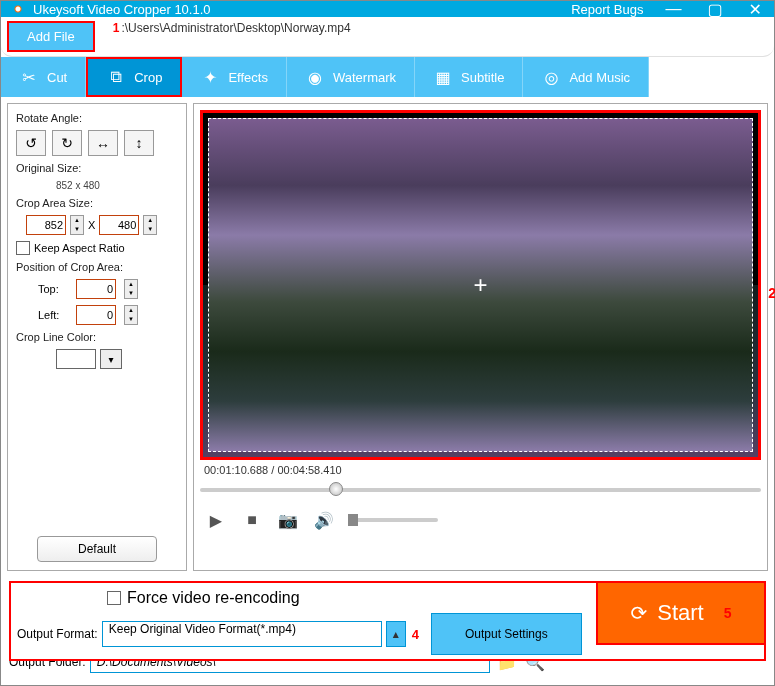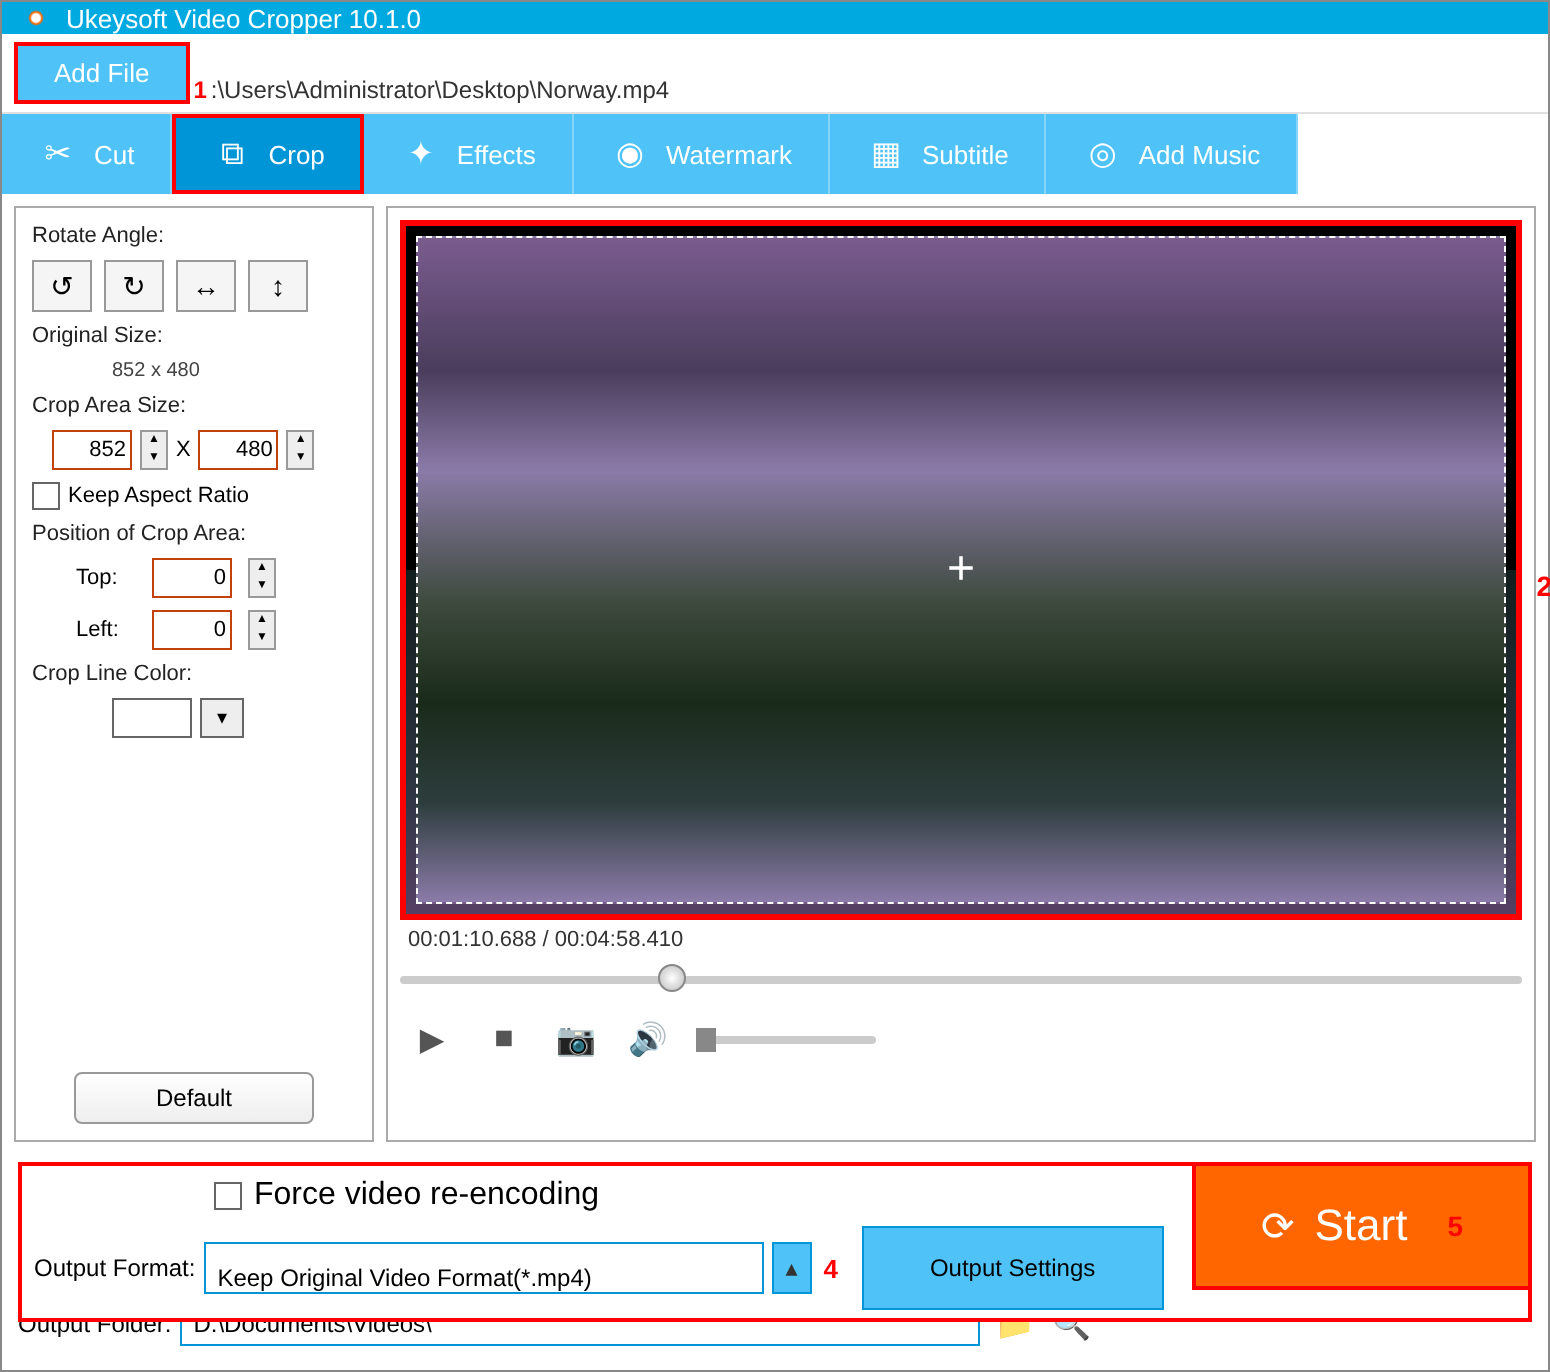--- a/index.html
+++ b/index.html
@@ -3,21 +3,21 @@
 <meta charset="utf-8">
 <style>
 * { box-sizing: border-box; margin: 0; padding: 0; font-family: Arial, sans-serif; }
 body { background: #f0f0f0; width: 775px; height: 686px; overflow: hidden; }
 .window { width: 775px; height: 686px; background: #fff; border: 1px solid #888; }
 .titlebar { height: 16px; background: #00a9e0; display: flex; align-items: center; padding: 0 8px; color: #fff; font-size: 13px; }
 .titlebar .title { flex: 1; display: flex; align-items: center; gap: 6px; }
 .titlebar .logo { width: 18px; height: 18px; background: radial-gradient(circle, #fff 2px, #ff6600 3px, transparent 4px); border-radius: 3px; position: relative; }
 .titlebar .right { display: flex; gap: 18px; align-items: center; }
 .titlebar .winbtn { font-size: 16px; cursor: pointer; padding: 0 4px; }
-.toolbar-row { height: 40px; display: flex; align-items: flex-end; gap: 2px; padding: 4px 6px; border-bottom: 1px solid #e0e0e0; }
+.toolbar-row { height: 40px; display: flex; align-items: flex-start; gap: 18px; padding: 4px 6px; border-bottom: 1px solid #e0e0e0; border-radius: 11px; }
 .add-file { background: #4fc3f7; color: #fff; border: 2px solid red; padding: 6px 18px; font-size: 13px; cursor: pointer; }
 .filepath { font-size: 12px; color: #333; display: flex; align-items: center; }
 .filepath .num1 { color: red; font-weight: bold; margin-right: 2px; }
 .tabs { height: 40px; display: flex; background: #4fc3f7; }
 .tab { flex: 0 0 auto; display: flex; align-items: center; gap: 8px; padding: 0 18px; color: #fff; font-size: 13px; cursor: pointer; border-right: 1px solid rgba(255,255,255,0.3); }
 .tab.active { background: #0095d6; border: 2px solid red; }
 .tab .icon { width: 20px; height: 20px; display: flex; align-items: center; justify-content: center; font-size: 16px; }
 .tabs .spacer { flex: 1; background: #fff; }
 .main { display: flex; height: 480px; }
 .sidebar { width: 180px; border: 1px solid #aaa; margin: 6px; padding: 8px; font-size: 11px; display: flex; flex-direction: column; gap: 6px; }
@@ -49,41 +49,47 @@
 .seek-track { position: absolute; top: 8px; left: 0; right: 0; height: 4px; background: #ccc; border-radius: 2px; }
 .seek-thumb { position: absolute; top: 2px; left: 23%; width: 14px; height: 14px; background: radial-gradient(circle,#fff,#bbb); border: 1px solid #888; border-radius: 50%; }
 .controls { display: flex; gap: 12px; align-items: center; margin-top: 4px; margin-left: 4px; }
 .ctrl-btn { width: 24px; height: 24px; display: flex; align-items: center; justify-content: center; cursor: pointer; color: #555; font-size: 16px; }
 .vol-track { width: 90px; height: 4px; background: #ccc; position: relative; border-radius: 2px; }
 .vol-thumb { position: absolute; left: 0; top: -4px; width: 10px; height: 12px; background: #888; }
 .bottom { padding: 4px 8px; }
 .encode-row { border: 2px solid red; padding: 4px 6px; margin-bottom: 4px; background: #fff; position: relative; }
 .encode-inner { display: flex; align-items: center; gap: 6px; margin-left: 90px; height: 22px; }
 .output-row { display: flex; align-items: center; gap: 4px; font-size: 12px; margin-top: 4px; }
-.format-select { flex: 0 0 280px; height: 26px; border: 1px solid #0095d6; background: #fff; display: flex; align-items: flex-end; padding: 0 6px; font-size: 12px; }
+.format-select { flex: 0 0 280px; height: 26px; border: 1px solid #0095d6; background: #fff; display: flex; align-items: flex-start; padding: 0 6px; font-size: 12px; }
 .format-arrow { width: 20px; height: 26px; background: #4fc3f7; border: 1px solid #0095d6; display: flex; align-items: center; justify-content: center; color: #333; cursor: pointer; }
 .num4 { color: red; font-weight: bold; font-size: 13px; margin-left: 2px; }
 .out-settings { background: #4fc3f7; border: 1px solid #0095d6; height: 42px; padding: 0 33px; font-size: 12px; color: #000; cursor: pointer; margin-left: 8px; }
 .start-btn { position: absolute; right: 0; top: 0; bottom: 0; width: 170px; background: #ff6600; border: 2px solid red; display: flex; align-items: center; justify-content: center; gap: 10px; color: #fff; font-size: 22px; cursor: pointer; }
 .start-btn .refresh { font-size: 20px; }
 .num5 { color: red; font-weight: bold; font-size: 14px; margin-left: 10px; }
 .bottom-wrapper { position: relative; height: 64px; }
 .folder-row { display: flex; align-items: center; gap: 4px; font-size: 12px; margin-top: 6px; }
-.folder-input { flex: 0 0 400px; height: 22px; border: 1px solid #0095d6; background: #fff; padding: 0 6px; font-size: 12px; display: flex; align-items: center; }
+.folder-input { flex: 0 0 400px; height: 22px; border: 1px solid #0095d6; background: #fff; padding: 0 6px; font-size: 12px; display: flex; align-items: center; font-style: italic; }
 .folder-icon { color: #0077aa; font-size: 16px; cursor: pointer; margin-left: 4px; }
 </style>
 </head>
 <body>
 
 <div class="window">
 
   <div class="titlebar">
     <div class="title">
       <div class="logo"></div>
       <span>Ukeysoft Video Cropper 10.1.0</span>
+    </div>
+    <div class="right">
+      <span>Report Bugs</span>
+      <span class="winbtn">—</span>
+      <span class="winbtn">▢</span>
+      <span class="winbtn">✕</span>
     </div>
   </div>
 
   <div class="toolbar-row">
     <button class="add-file">Add File</button>
     <div class="filepath">
       <span class="num1">1</span>
       <span>:\Users\Administrator\Desktop\Norway.mp4</span>
     </div>
   </div>

